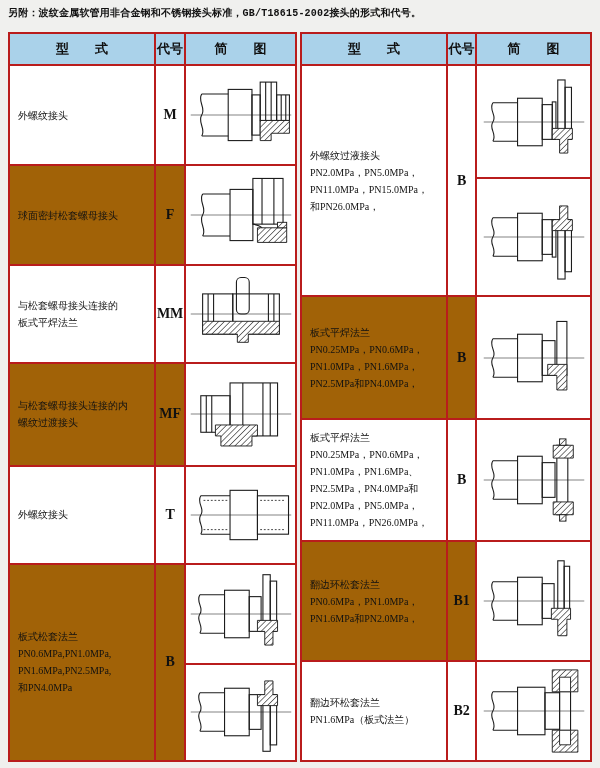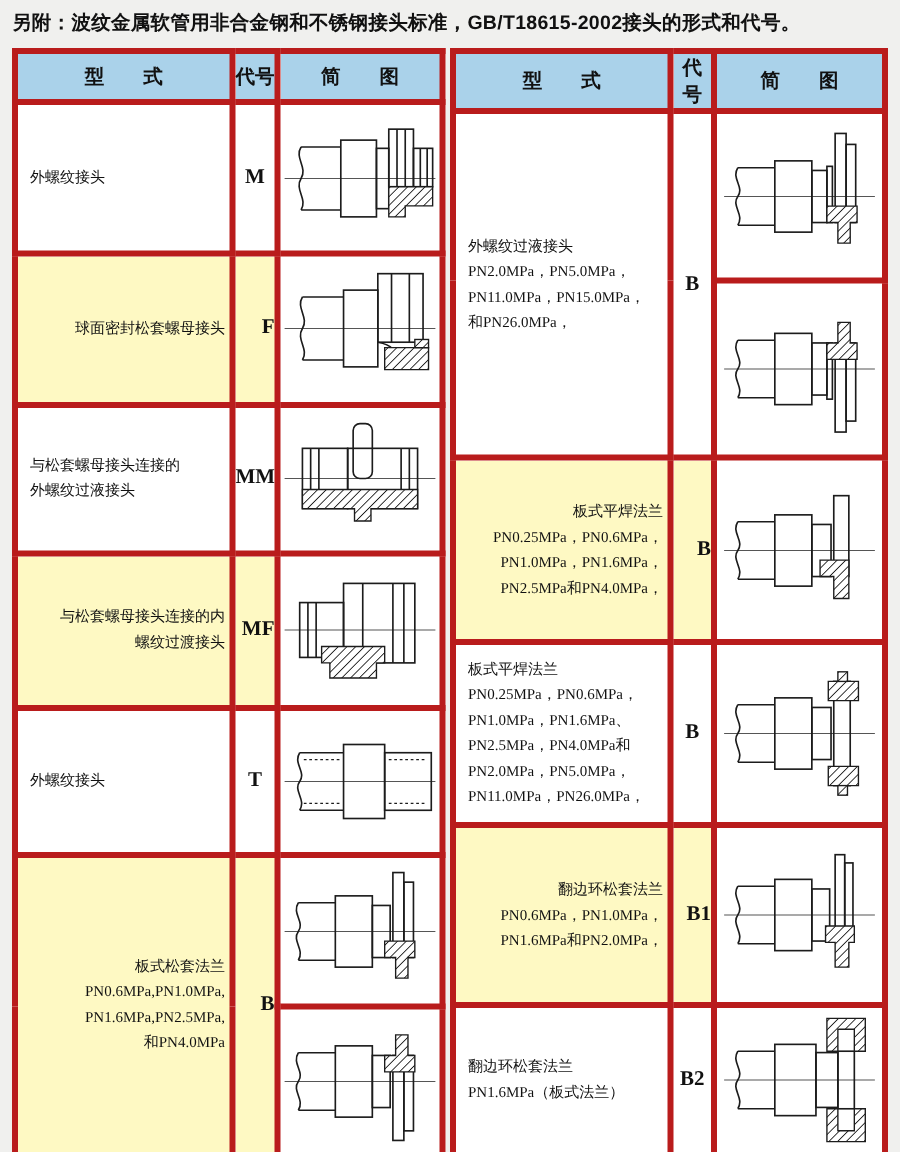--- a/index.html
+++ b/index.html
@@ -1,24 +1,24 @@
 <!DOCTYPE html>
 <html><head>
 <meta charset="utf-8">
 <style>
   html,body{margin:0;padding:0;}
   body{width:600px;height:768px;background:#f0f0ee;font-family:"Liberation Serif","DejaVu Serif",serif;color:#111;position:relative;}
-  .title{padding:6px 6px 0 8px;font-family:Liberation Sans, sans-serif;font-weight:bold;font-size:13px;letter-spacing:0.2px;white-space:nowrap;}
+  .title{padding:6px 6px 0 8px;font-family:Liberation Mono, monospace;font-weight:bold;font-size:10px;letter-spacing:0.2px;white-space:nowrap;}
   .tables{position:absolute;left:8px;top:32px;display:flex;gap:3px;}
   table{border-collapse:collapse;table-layout:fixed;background:#fff;border:2px solid #000;}
-  td{border:4px solid #b91c1c;padding:0;vertical-align:middle;overflow:hidden;}
+  td{border:2px solid #b91c1c;padding:0;vertical-align:middle;overflow:hidden;}
   .hdr td{background:#aad2ea;text-align:center;font-weight:bold;font-size:13px;height:30px;}
   .type{padding:4px 3px 4px 8px;font-size:10px;line-height:1.7;white-space:pre-line;}
   .code{text-align:center;font-weight:bold;font-size:14px;}
-  .hl{background:#fef9c3;text-align:right;}
+  .hl{background:#a16207;}
   .dgc{text-align:center;}
   .dgc svg{display:block;margin:2px auto;}
   .s{fill:none;stroke:#1c1c1c;stroke-width:1.2;}
   .hf{fill:url(#h);stroke:#1c1c1c;stroke-width:1;}
   .cl{stroke:#555;stroke-width:0.8;}
   .da{fill:none;stroke:#1c1c1c;stroke-width:0.9;stroke-dasharray:2 2;}
 </style>
 </head>
 <body>
 
@@ -78,21 +78,21 @@
           <path class="s" d="M81 8 V58 M94 8 V58"></path>
           <path class="s" d="M71 58 C82 60 84 64 84 72"></path>
           <path class="hf" d="M76 62 H108 V78 H76 Z"></path>
           <rect class="hf" x="98" y="56" width="10" height="6"></rect>
         </svg>
       </td>
     </tr>
 
     <tr style="height:98px">
       <td class="type">与松套螺母接头连接的
-外螺纹过液接头</td>
+板式平焊法兰</td>
       <td class="code">MM</td>
       <td class="dgc">
         <svg width="106" height="88" viewBox="0 0 116 96">
           <line class="cl" x1="3" y1="48" x2="113" y2="48"></line>
           <rect class="s" x="16" y="26" width="33" height="44"></rect>
           <path class="s" d="M22 26 V70 M28 26 V70"></path>
           <rect class="s" x="53" y="8" width="14" height="40" rx="5"></rect>
           <rect class="s" x="49" y="26" width="51" height="44"></rect>
           <path class="s" d="M88 26 V70 M94 26 V70"></path>
           <path class="hf" d="M16 56 H100 V70 H66 V79 H54 V70 H16 Z"></path>

